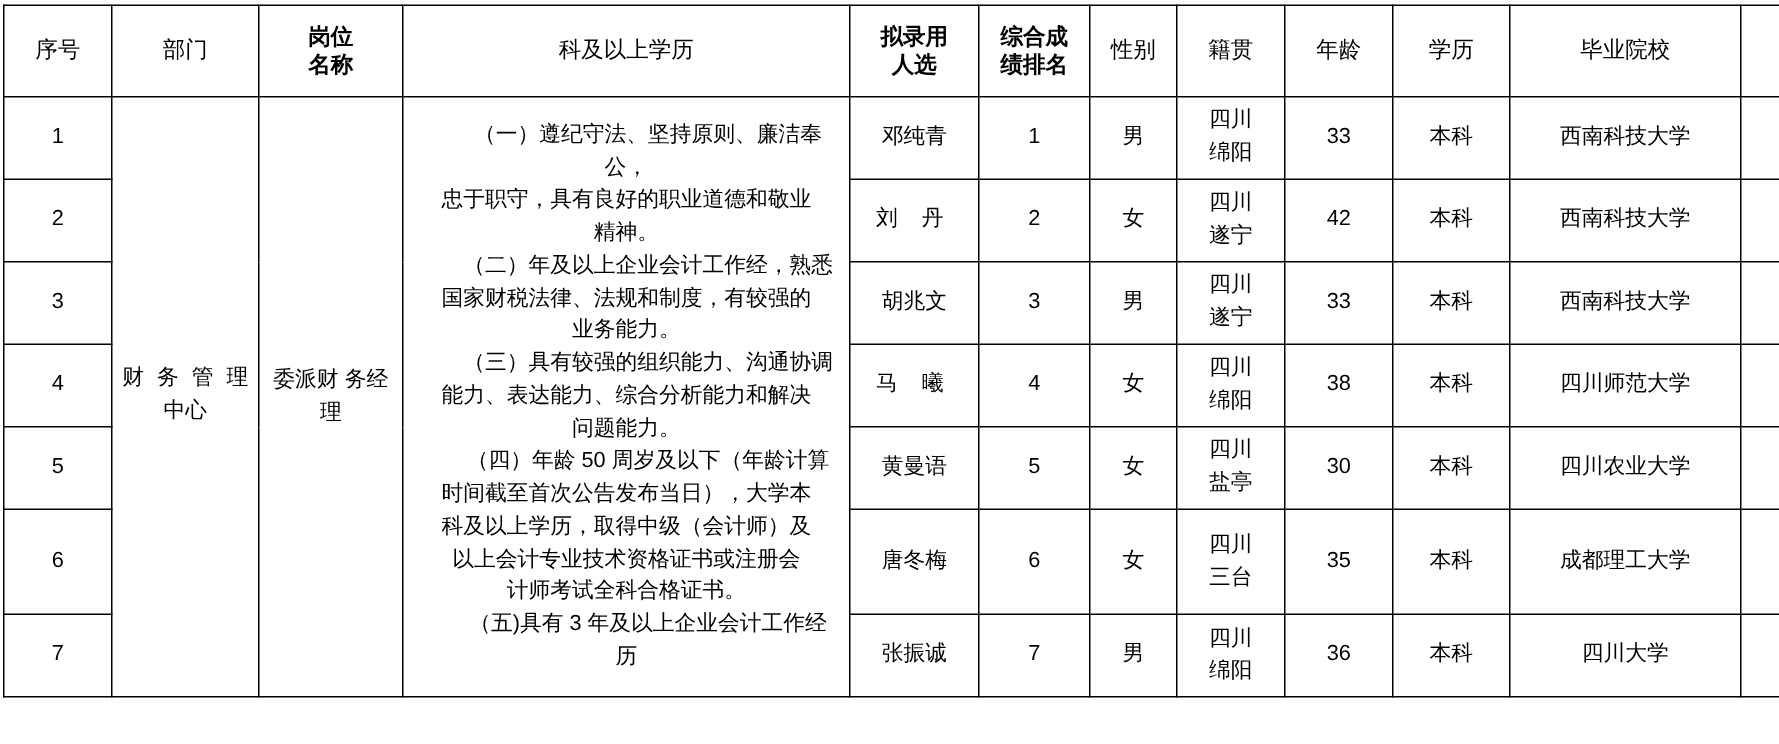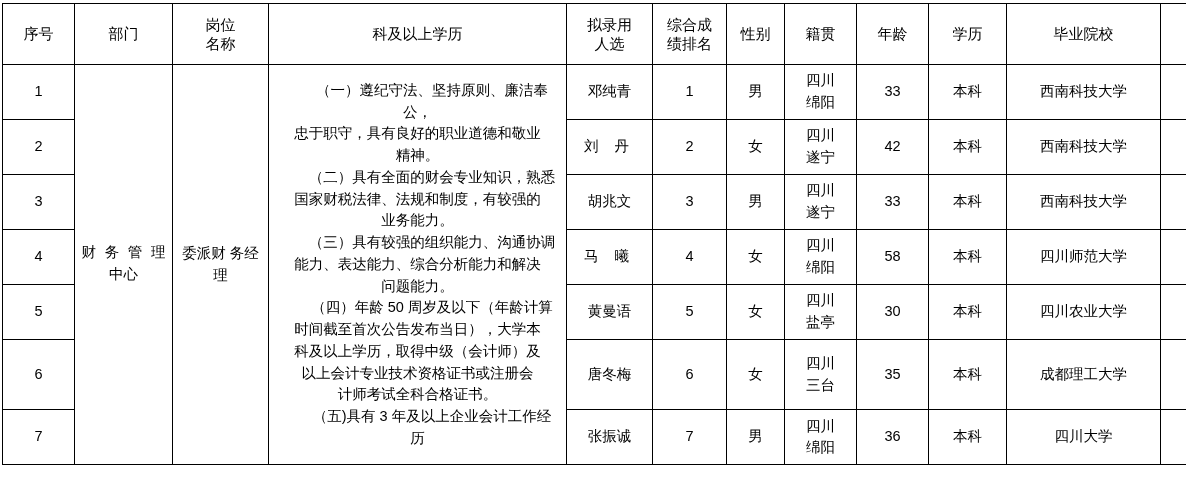--- a/index.html
+++ b/index.html
@@ -35,20 +35,21 @@
     word-break: break-all;
   }
   
   tr.header td {
     font-size: 15px;
     height: 56px;
     padding: 2px 2px;
   }
   .hdr-two {
     line-height: 1.3;
+    font-weight: bold;
   }
   
   .c-no      { width: 72px; }
   .c-dept    { width: 98px; }
   .c-post    { width: 96px; }
   .c-req     { width: 298px; }
   .c-name    { width: 86px; }
   .c-rank    { width: 74px; }
   .c-sex     { width: 58px; }
   .c-origin  { width: 72px; }
@@ -137,21 +138,21 @@
       </tr>
 
       <tr class="row-body">
         <td>1</td>
         <td class="dept-cell" rowspan="7">财 务 管 理中心</td>
         <td class="post-cell" rowspan="7">委派财 务经理</td>
         <td class="req-cell" rowspan="7">
           <p class="ind">（一）遵纪守法、坚持原则、廉洁奉公，</p>
           <p>忠于职守，具有良好的职业道德和敬业</p>
           <p>精神。</p>
-          <p class="ind">（二）具有全面的财会专业知识，熟悉</p>
+          <p class="ind">（二）年及以上企业会计工作经，熟悉</p>
           <p>国家财税法律、法规和制度，有较强的</p>
           <p>业务能力。</p>
           <p class="ind">（三）具有较强的组织能力、沟通协调</p>
           <p>能力、表达能力、综合分析能力和解决</p>
           <p>问题能力。</p>
           <p class="ind">（四）年龄 50 周岁及以下（年龄计算</p>
           <p>时间截至首次公告发布当日），大学本</p>
           <p>科及以上学历，取得中级（会计师）及</p>
           <p>以上会计专业技术资格证书或注册会</p>
           <p>计师考试全科合格证书。</p>
@@ -206,21 +207,21 @@
 
       <tr class="row-body">
         <td>4</td>
         <td class="name-sp">马 曦</td>
         <td>4</td>
         <td>女</td>
         <td class="two-line">
           <div>四川</div>
           <div>绵阳</div>
         </td>
-        <td>58</td>
+        <td>38</td>
         <td>本科</td>
         <td>四川师范大学</td>
         <td>经济学</td>
       </tr>
 
       <tr class="row-body">
         <td>5</td>
         <td>黄曼语</td>
         <td>5</td>
         <td>女</td>

